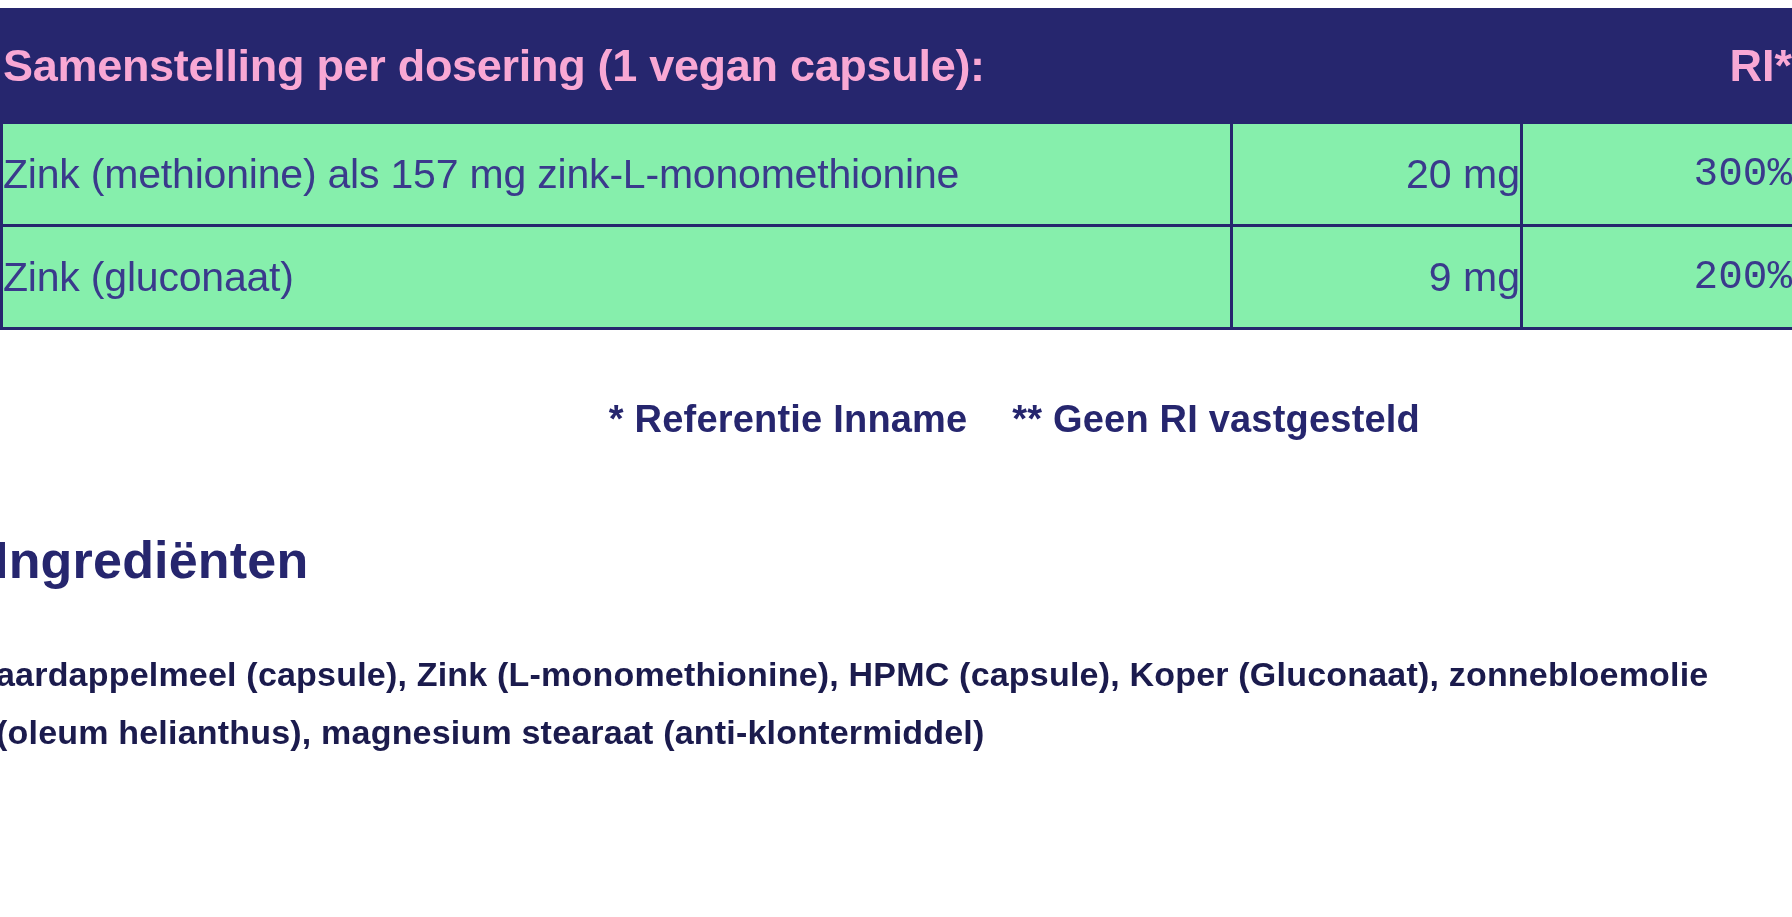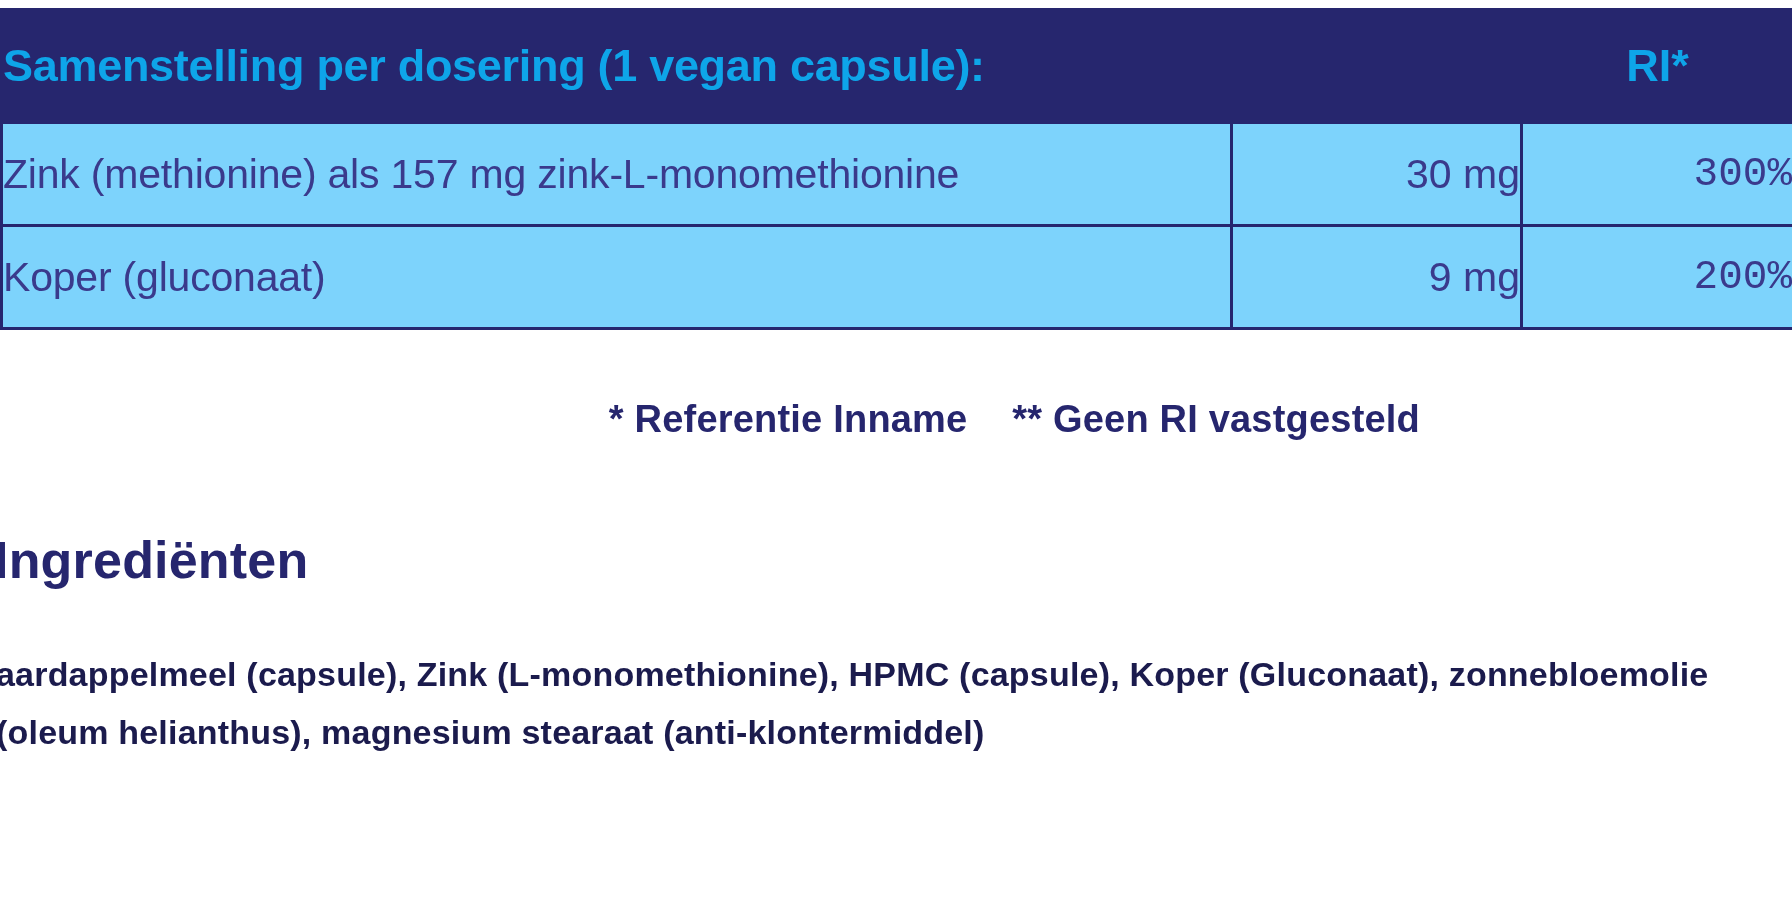--- a/index.html
+++ b/index.html
@@ -31,40 +31,41 @@
     table-layout: fixed;
   }
   .nutri-table th,
   .nutri-table td {
     border: 3px solid #26266e;
     padding: 0;
     vertical-align: middle;
   }
   .nutri-table thead th {
     background: #26266e;
-    color: #0ea5e9;
+    color: #f9a8d4;
     border-color: #26266e;
     height: 110px;
     margin-left: 44px;
   }
   .hdr-title {
     text-align: left;
     padding-left: 52px;
     font-size: 45px;
     font-weight: bold;
     letter-spacing: -0.3px;
     white-space: nowrap;
   }
   .hdr-ri {
+    text-align: right;
     padding-right: 26px;
     font-size: 45px;
     font-weight: bold;
   }
   .nutri-table tbody td {
-    background: #7dd3fc;
+    background: #86efac;
     color: #3a3a8c;
     height: 100px;
     font-size: 41px;
     font-weight: 300;
   }
   .cell-name {
     text-align: left;
     padding-left: 46px;
     letter-spacing: -0.2px;
     white-space: nowrap;
@@ -139,25 +140,25 @@
       </tr>
     </thead>
     <colgroup>
       <col style="width:1230px">
       <col style="width:290px">
       <col style="width:272px">
     </colgroup>
     <tbody>
       <tr>
         <td class="cell-name">Zink (methionine) als 157 mg zink-L-monomethionine</td>
-        <td class="cell-amount">30 mg</td>
+        <td class="cell-amount">20 mg</td>
         <td class="cell-ri">300%</td>
       </tr>
       <tr>
-        <td class="cell-name">Koper (gluconaat)</td>
+        <td class="cell-name">Zink (gluconaat)</td>
         <td class="cell-amount">9 mg</td>
         <td class="cell-ri">200%</td>
       </tr>
     </tbody>
   </table>
 
   <div class="footnotes">
     <span class="fn">* Referentie Inname</span>
     <span class="fn">** Geen RI vastgesteld</span>
   </div>

